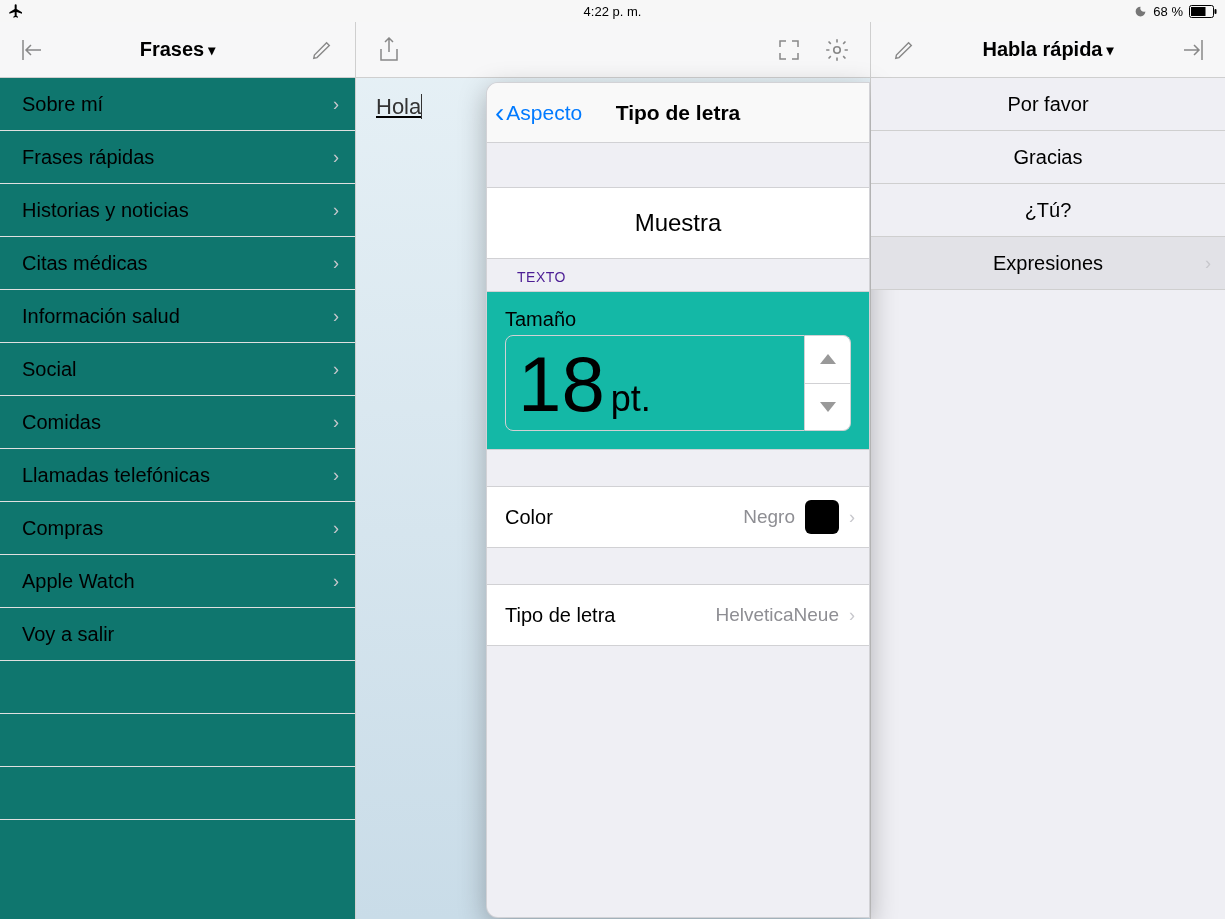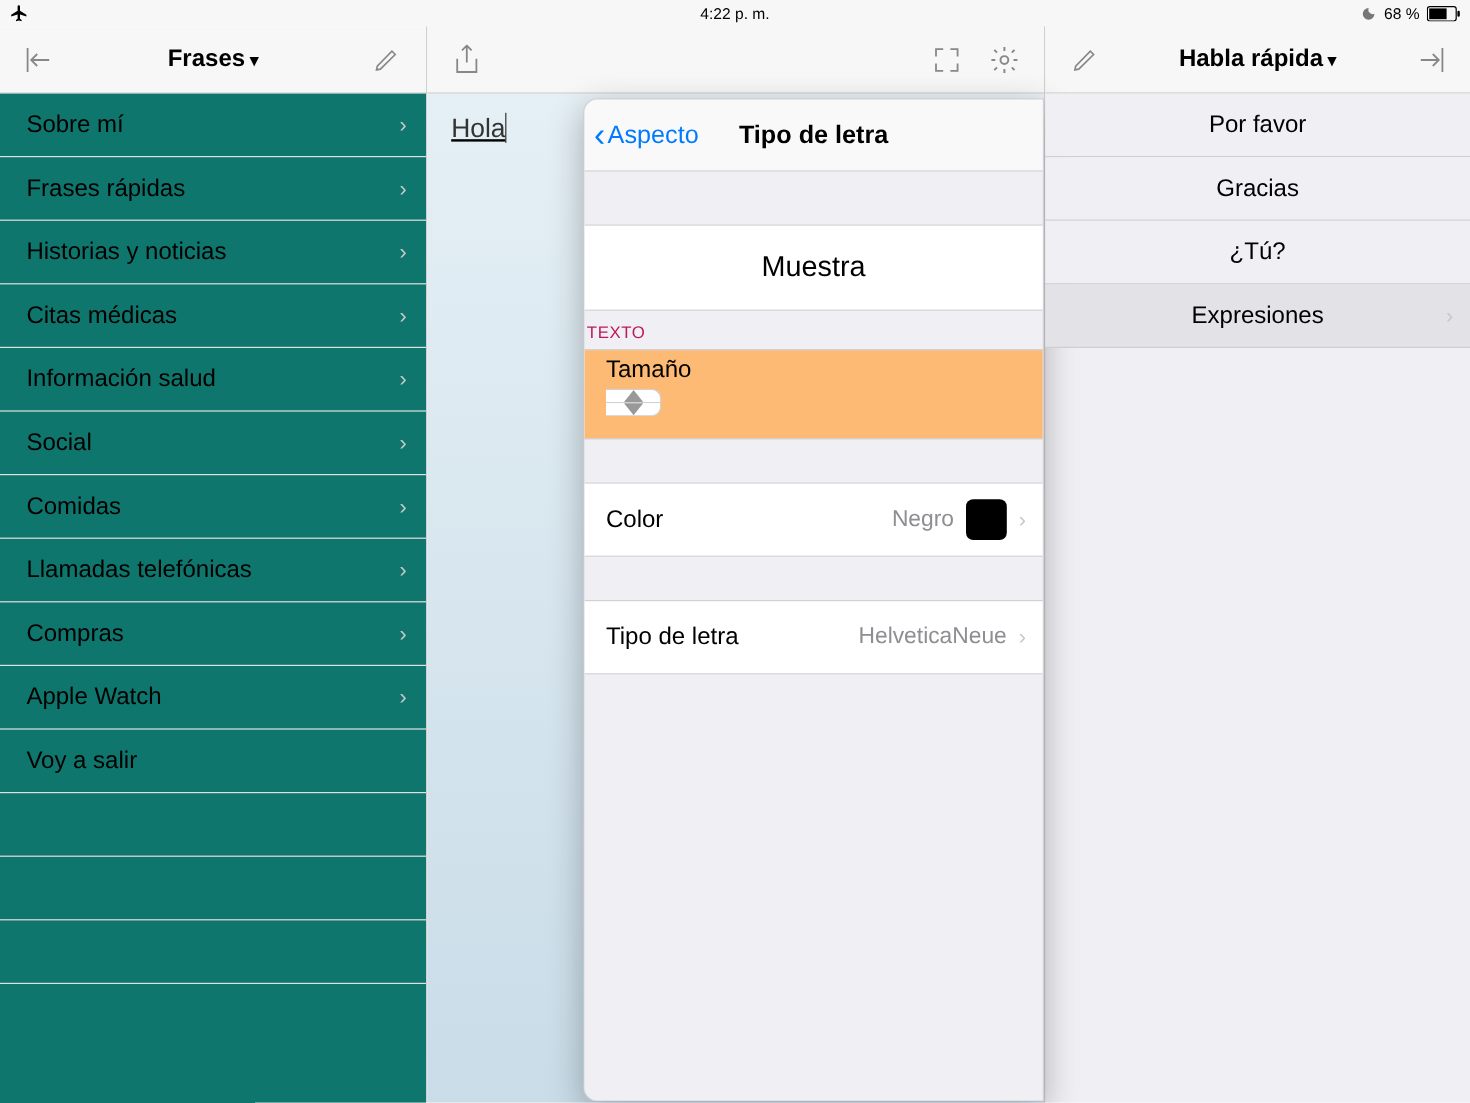--- a/index.html
+++ b/index.html
@@ -41,22 +41,22 @@
 
 .popover { position: absolute; top: 60px; right: 0; width: 384px; height: 836px; background: #efeff4; border-radius: 12px 0 0 12px; box-shadow: 0 8px 28px rgba(0,0,0,0.28); overflow: hidden; border:1px solid rgba(0,0,0,0.12); }
 .popover-header { height: 60px; display: flex; align-items: center; background: #f9f9f9; border-bottom: 1px solid #d1d1d4; position: relative; }
 .back-btn { display: flex; align-items: center; color: #007aff; font-size: 21px; padding-left: 8px; gap:2px; }
 .back-chev { font-size: 28px; line-height:1; font-weight:300; }
 .popover-title { position:absolute; left:50%; transform:translateX(-50%); font-size: 21px; font-weight: 700; }
 .group { background:#fff; border-top:1px solid #d1d1d4; border-bottom:1px solid #d1d1d4; }
 .spacer-sm { height: 44px; }
 .spacer-xs { height: 36px; }
 .sample-row { height: 70px; display:flex; align-items:center; justify-content:center; font-size: 24px; }
-.section-header { padding: 10px 2px 6px; font-size: 14px; color:#be185d; letter-spacing: 0.5px; }
-.size-block { background:#fdba74; padding: 5px 18px 18px; border-bottom:1px solid #d1d1d4; }
+.section-header { padding: 10px 30px 6px; font-size: 14px; color:#4c1d95; letter-spacing: 0.5px; }
+.size-block { background:#14b8a6; padding: 16px 18px 18px; border-bottom:1px solid #d1d1d4; }
 .size-label { font-size: 20px; margin-bottom: 4px; }
 .size-row { display:flex; gap:0; }
 .size-input { flex:1; height: 96px; border:1px solid #d1d1d4; border-radius: 8px 0 0 8px; display:flex; align-items: baseline; padding: 0 12px; }
 .size-value { font-size: 78px; font-weight:400; line-height:96px; }
 .size-unit { font-size: 36px; margin-left:6px; color:#000; }
 .stepper { width: 46px; display:flex; flex-direction:column; }
 .stepper-btn { flex:1; border:1px solid #d1d1d4; display:flex; align-items:center; justify-content:center; background:#fff; color:#888; }
 .stepper-btn:first-child { border-radius:0 8px 0 0; border-left:none; border-bottom:none; }
 .stepper-btn:last-child { border-radius:0 0 8px 0; border-left:none; }
 .tri-up { width:0;height:0;border-left:8px solid transparent;border-right:8px solid transparent;border-bottom:10px solid #999; }
@@ -211,20 +211,24 @@
       <div class="spacer-sm"></div>
       <div class="group">
         <div class="sample-row">
           <span>Muestra</span>
         </div>
       </div>
       <div class="section-header">TEXTO</div>
       <div class="size-block group" style="border-top:1px solid #d1d1d4;">
         <div class="size-label">Tamaño</div>
         <div class="size-row">
+          <div class="size-input">
+            <span class="size-value">18</span>
+            <span class="size-unit">pt.</span>
+          </div>
           <div class="stepper">
             <div class="stepper-btn">
                 <div class="tri-up"></div>
               </div>
             <div class="stepper-btn">
                 <div class="tri-dn"></div>
               </div>
           </div>
         </div>
       </div>

